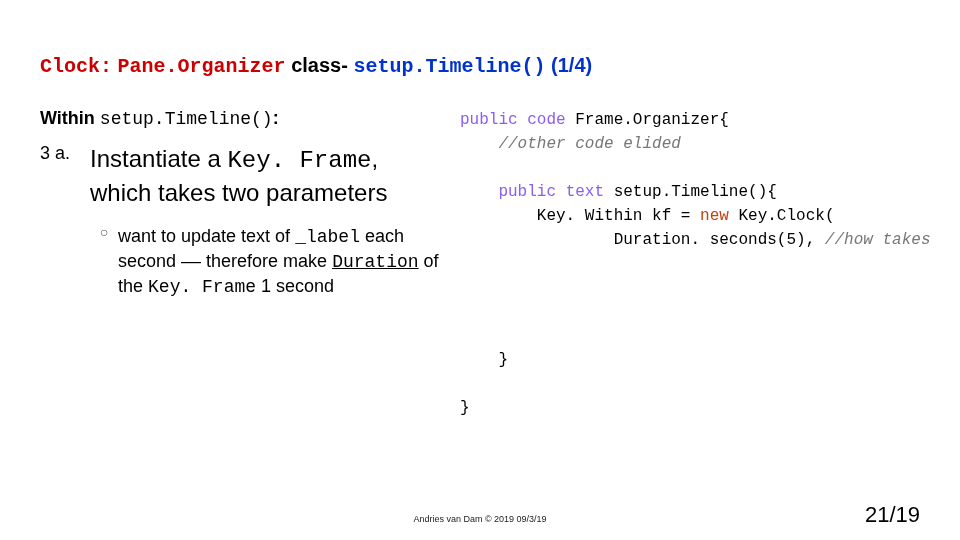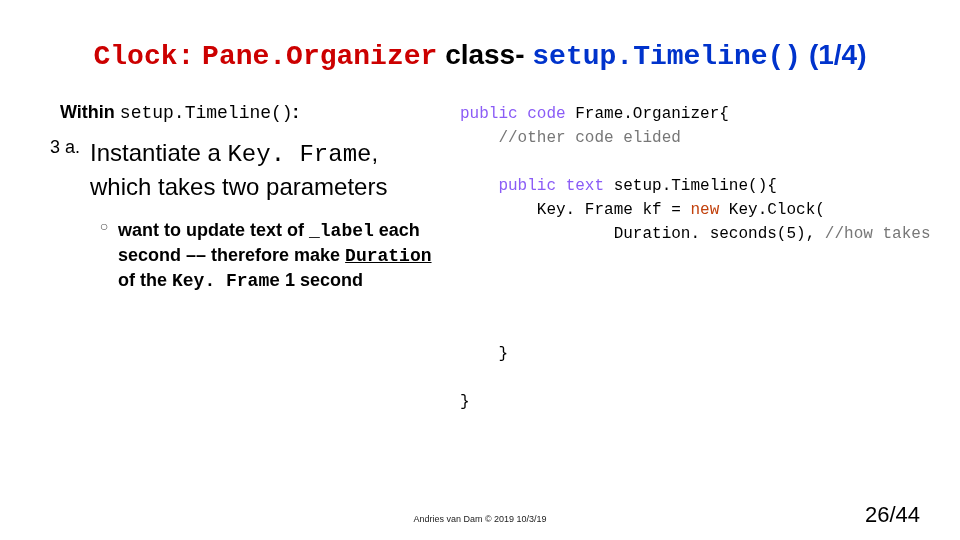--- a/index.html
+++ b/index.html
@@ -14,24 +14,24 @@
     overflow: hidden;
   }
   .slide {
     width: 960px;
     height: 540px;
     position: relative;
     box-sizing: border-box;
     padding: 30px 40px 20px 40px;
   }
   .title {
-    text-align: center;
-    font-size: 28px;
+    text-align: left;
+    font-size: 20px;
     font-weight: bold;
-    margin-top: 9px;
+    margin-top: 24px;
     margin-bottom: 30px;
   }
   .title .mono { font-family: "Courier New", Courier, monospace; }
   .title .red  { color: #cc0000; }
   .title .blue { color: #0033cc; }
   .title .black{ color: #000; }
 
   .body-row {
     display: flex;
     flex-direction: row;
@@ -45,44 +45,43 @@
   .right {
     flex: 1;
     font-family: "Courier New", Courier, monospace;
     font-size: 16px;
     line-height: 1.5;
     white-space: pre;
   }
   .within {
     font-weight: bold;
     margin-bottom: 14px;
-    margin-left: 20px;
   }
   .within .mono { font-family: "Courier New", Courier, monospace; font-weight: normal;}
   .row3a {
     display: flex;
     flex-direction: row;
     align-items: flex-start;
     margin-bottom: 14px;
   }
-  .row3a .num { flex: 0 0 50px; font-size: 18px; text-align: center; }
+  .row3a .num { flex: 0 0 50px; font-size: 18px; }
   .row3a .txt { flex: 1; line-height: 1.35; font-size: 24px;}
   .sub {
     display: flex;
     flex-direction: row;
     align-items: flex-start;
     margin-left: 50px;
   }
   .sub .bullet { flex: 0 0 28px; font-size: 14px; color: #555; text-align:center;}
-  .sub .txt { flex: 1; line-height: 1.35; font-size: 18px; font-weight: bold;}
+  .sub .txt { flex: 1; line-height: 1.35; font-size: 18px;}
   .mono { font-family: "Courier New", Courier, monospace; }
   .u { text-decoration: underline; }
   .kw-pub  { color: #8b5cf6; }  
   .kw-new  { color: #c2410c; }  
-  .comment { color: #777; }
+  .comment { color: #777; font-style: italic; }
   .footer-credit {
     position: absolute;
     left: 50%;
     transform: translateX(-50%);
     bottom: 16px;
     font-size: 9px;
     color: #222;
   }
   .footer-page {
     position: absolute;
@@ -129,28 +128,28 @@
           <span>want to update text of </span><span class="mono">_label</span><span> each second –– therefore make </span><span class="mono u">Duration</span><span> of the </span><span class="mono">Key. Frame</span><span> 1 second</span>
         </div>
       </div>
 
     </div>
 
     <div class="right"><span class="kw-pub">public</span><span> </span><span class="kw-pub">code</span><span> Frame.Organizer{</span>
 <span class="comment">    //other code elided</span>
 <span></span>
 <span>    </span><span class="kw-pub">public</span><span> </span><span class="kw-pub">text</span><span> setup.Timeline(){</span>
-<span>        Key. Frame kf = </span><span class="kw-new">new</span><span> Key.Clock(</span>
+<span>        Key. Within kf = </span><span class="kw-new">new</span><span> Key.Clock(</span>
 <span>                Duration. seconds(5), </span><span class="comment">//how takes</span>
 <span></span>
 <span></span>
 <span></span>
 <span></span>
 <span>    }</span>
 <span></span>
 <span>}</span></div>
 
   </div>
 
-  <div class="footer-credit">Andries van Dam © 2019 10/3/19</div>
-  <div class="footer-page">26/44</div>
+  <div class="footer-credit">Andries van Dam © 2019 09/3/19</div>
+  <div class="footer-page">21/19</div>
 
 </div>
 
 </body></html>

